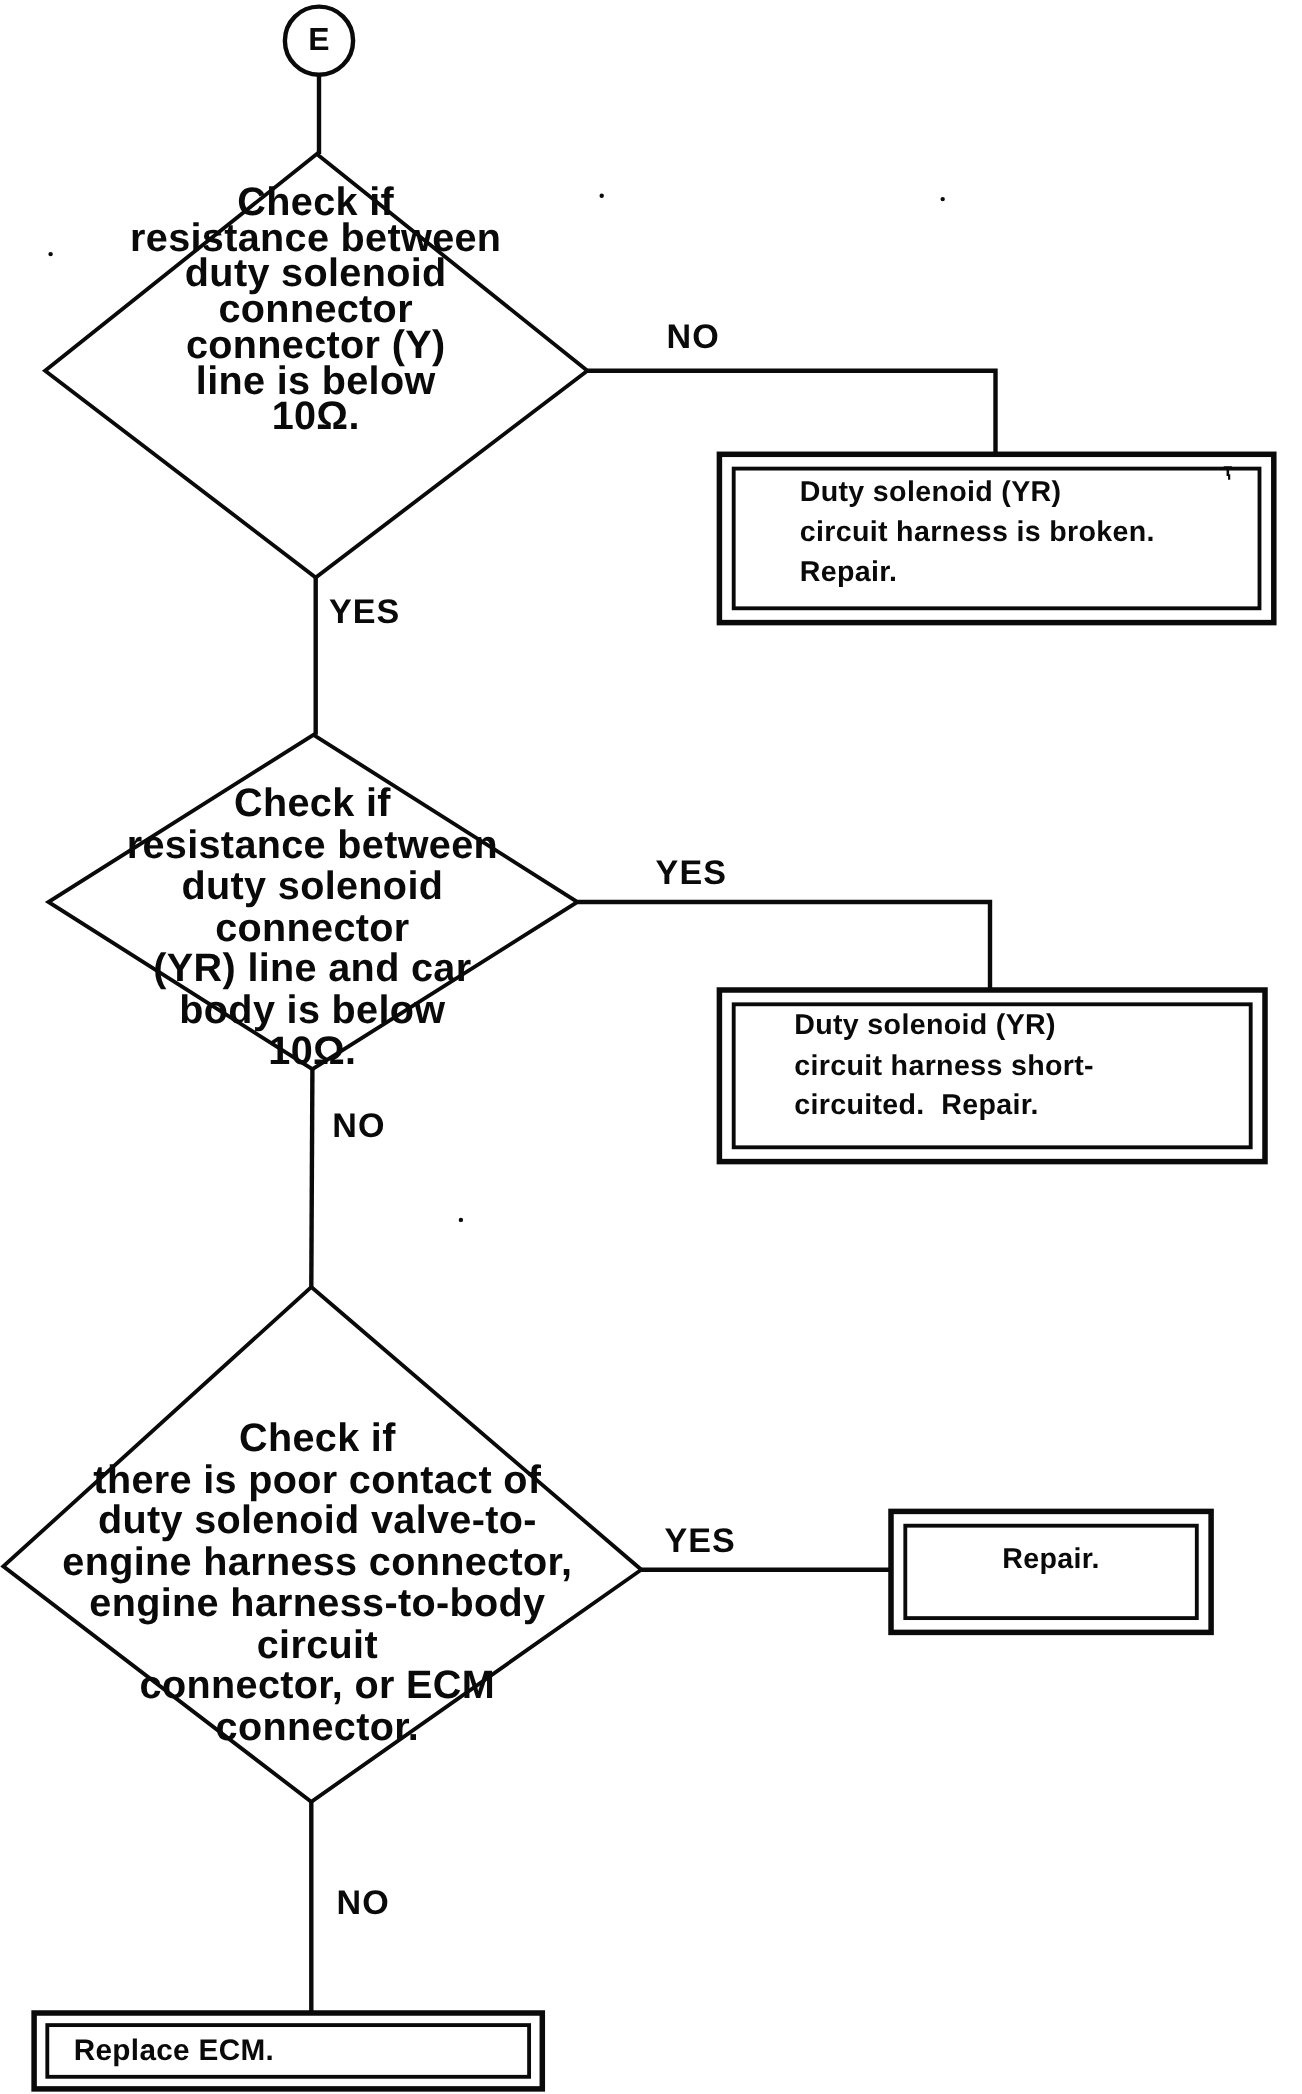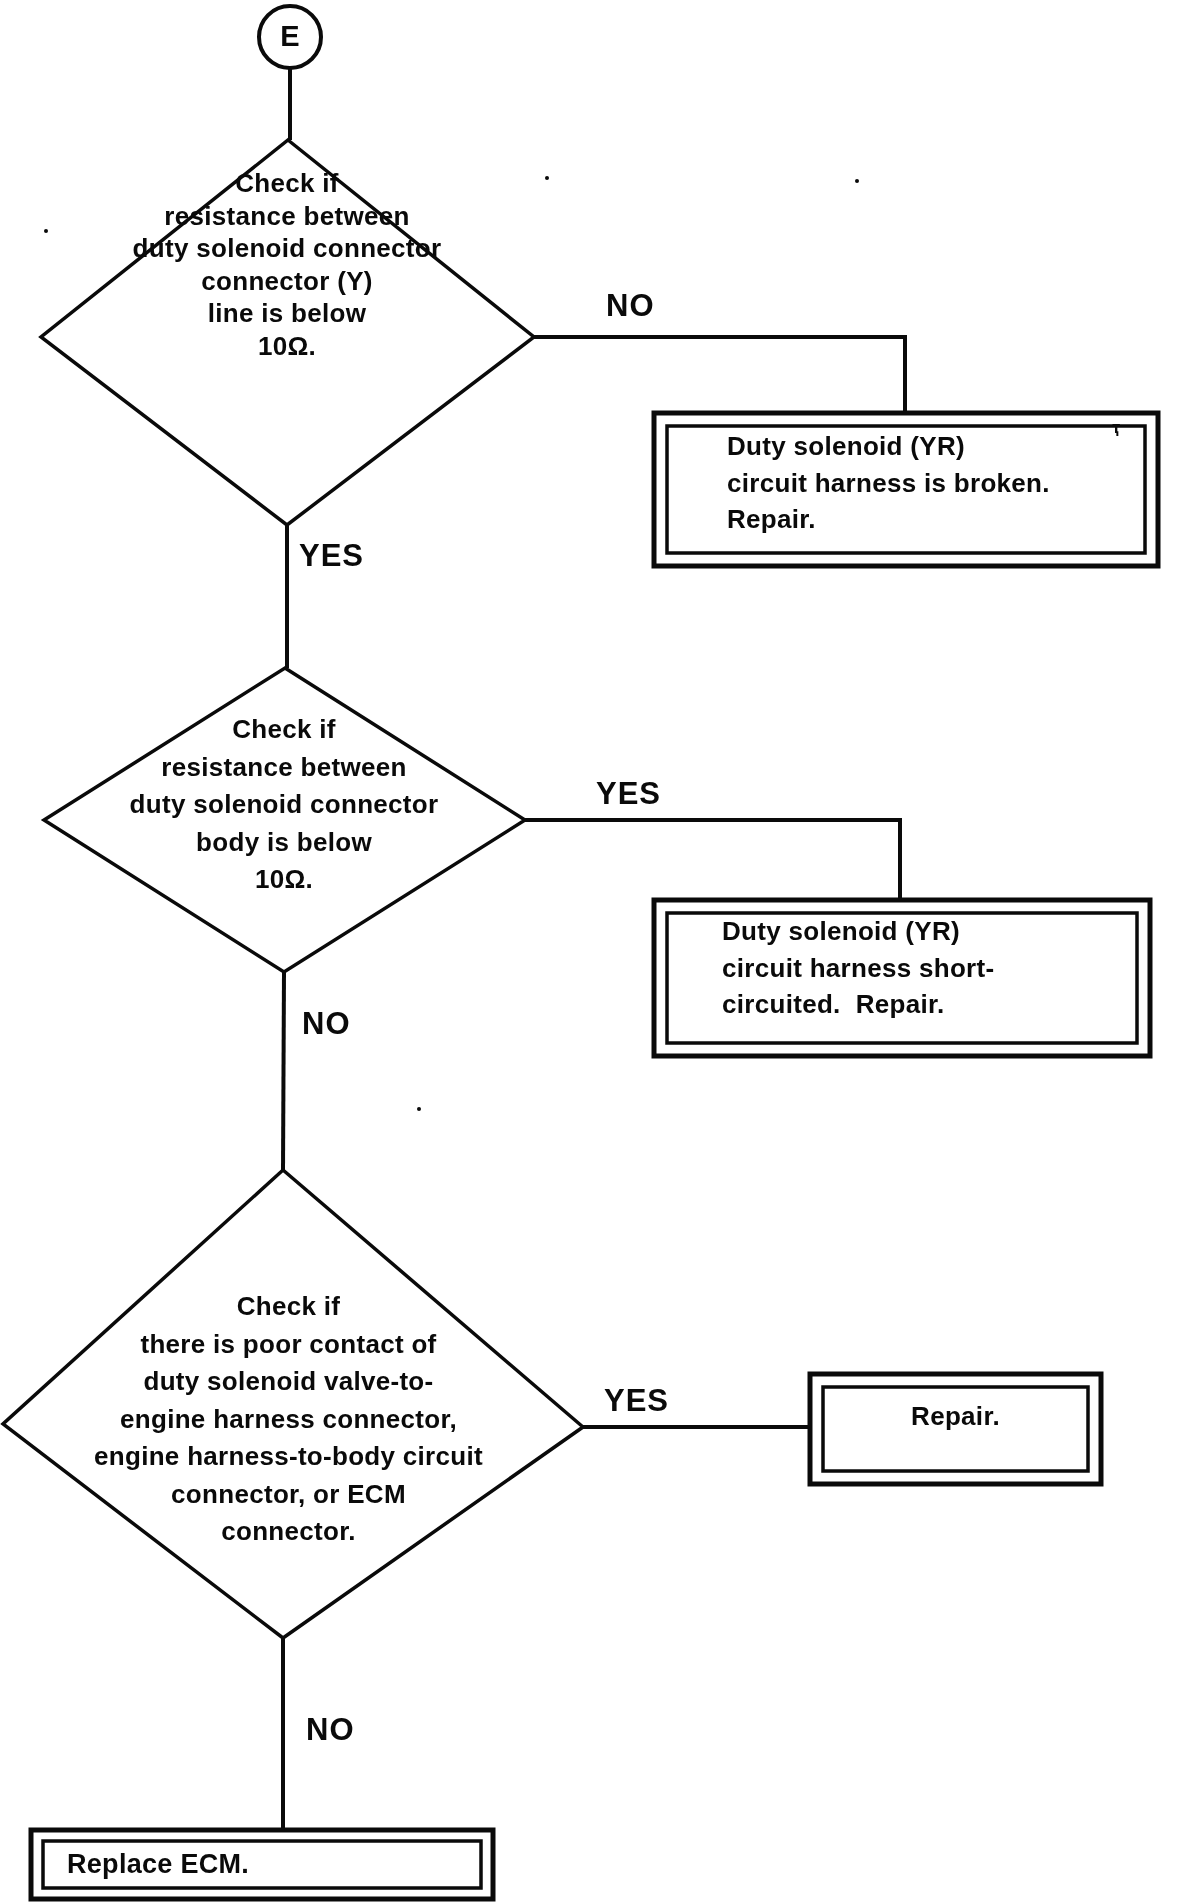--- a/index.html
+++ b/index.html
@@ -10,21 +10,21 @@
     font-family:"Liberation Sans", sans-serif;
     color:#0a0a0a;
     overflow:hidden;
   }
   #wires{position:absolute;left:0;top:0;width:1184px;height:1904px;}
   .shape{fill:none;stroke:#0a0a0a;}
   .sw3{stroke-width:3.5px;}
   .sw4{stroke-width:4px;}
   .sw5{stroke-width:5px;}
   .txt{position:absolute;font-weight:700;color:#0a0a0a;}
-  .diamond-text{font-size:26px;text-align:center;letter-spacing:0.3px;}
+  .diamond-text{font-size:36px;text-align:center;letter-spacing:0.3px;}
   .d1{left:87px;top:167px;width:400px;line-height:32.5px;}
   .d2{left:84px;top:711px;width:400px;line-height:37.5px;}
   .d3{left:36px;top:1288px;width:505px;line-height:37.5px;}
   .branch-label{font-size:31px;letter-spacing:1px;text-align:right;}
   .lbl-no1{left:606px;top:288px;}
   .lbl-yes1{left:299px;top:538px;}
   .lbl-yes2{left:596px;top:776px;}
   .lbl-no2{left:302px;top:1006px;}
   .lbl-yes3{left:604px;top:1383px;}
   .lbl-no3{left:306px;top:1712px;}
@@ -87,20 +87,21 @@
     <div class="ln">Duty solenoid (YR)</div>
     <div class="ln">circuit harness is broken.</div>
     <div class="ln">Repair.</div>
   </div>
   <div class="txt stray">ҭ</div>
 
   <div class="txt diamond-text d2">
     <div class="ln">Check if</div>
     <div class="ln">resistance between</div>
     <div class="ln">duty solenoid connector</div>
+    <div class="ln">(YR) line and car</div>
     <div class="ln">body is below</div>
     <div class="ln">10Ω.</div>
   </div>
   <div class="txt branch-label lbl-yes2">YES</div>
   <div class="txt branch-label lbl-no2">NO</div>
 
   <div class="txt box-text b2">
     <div class="ln">Duty solenoid (YR)</div>
     <div class="ln">circuit harness short-</div>
     <div class="ln">circuited.  Repair.</div>

